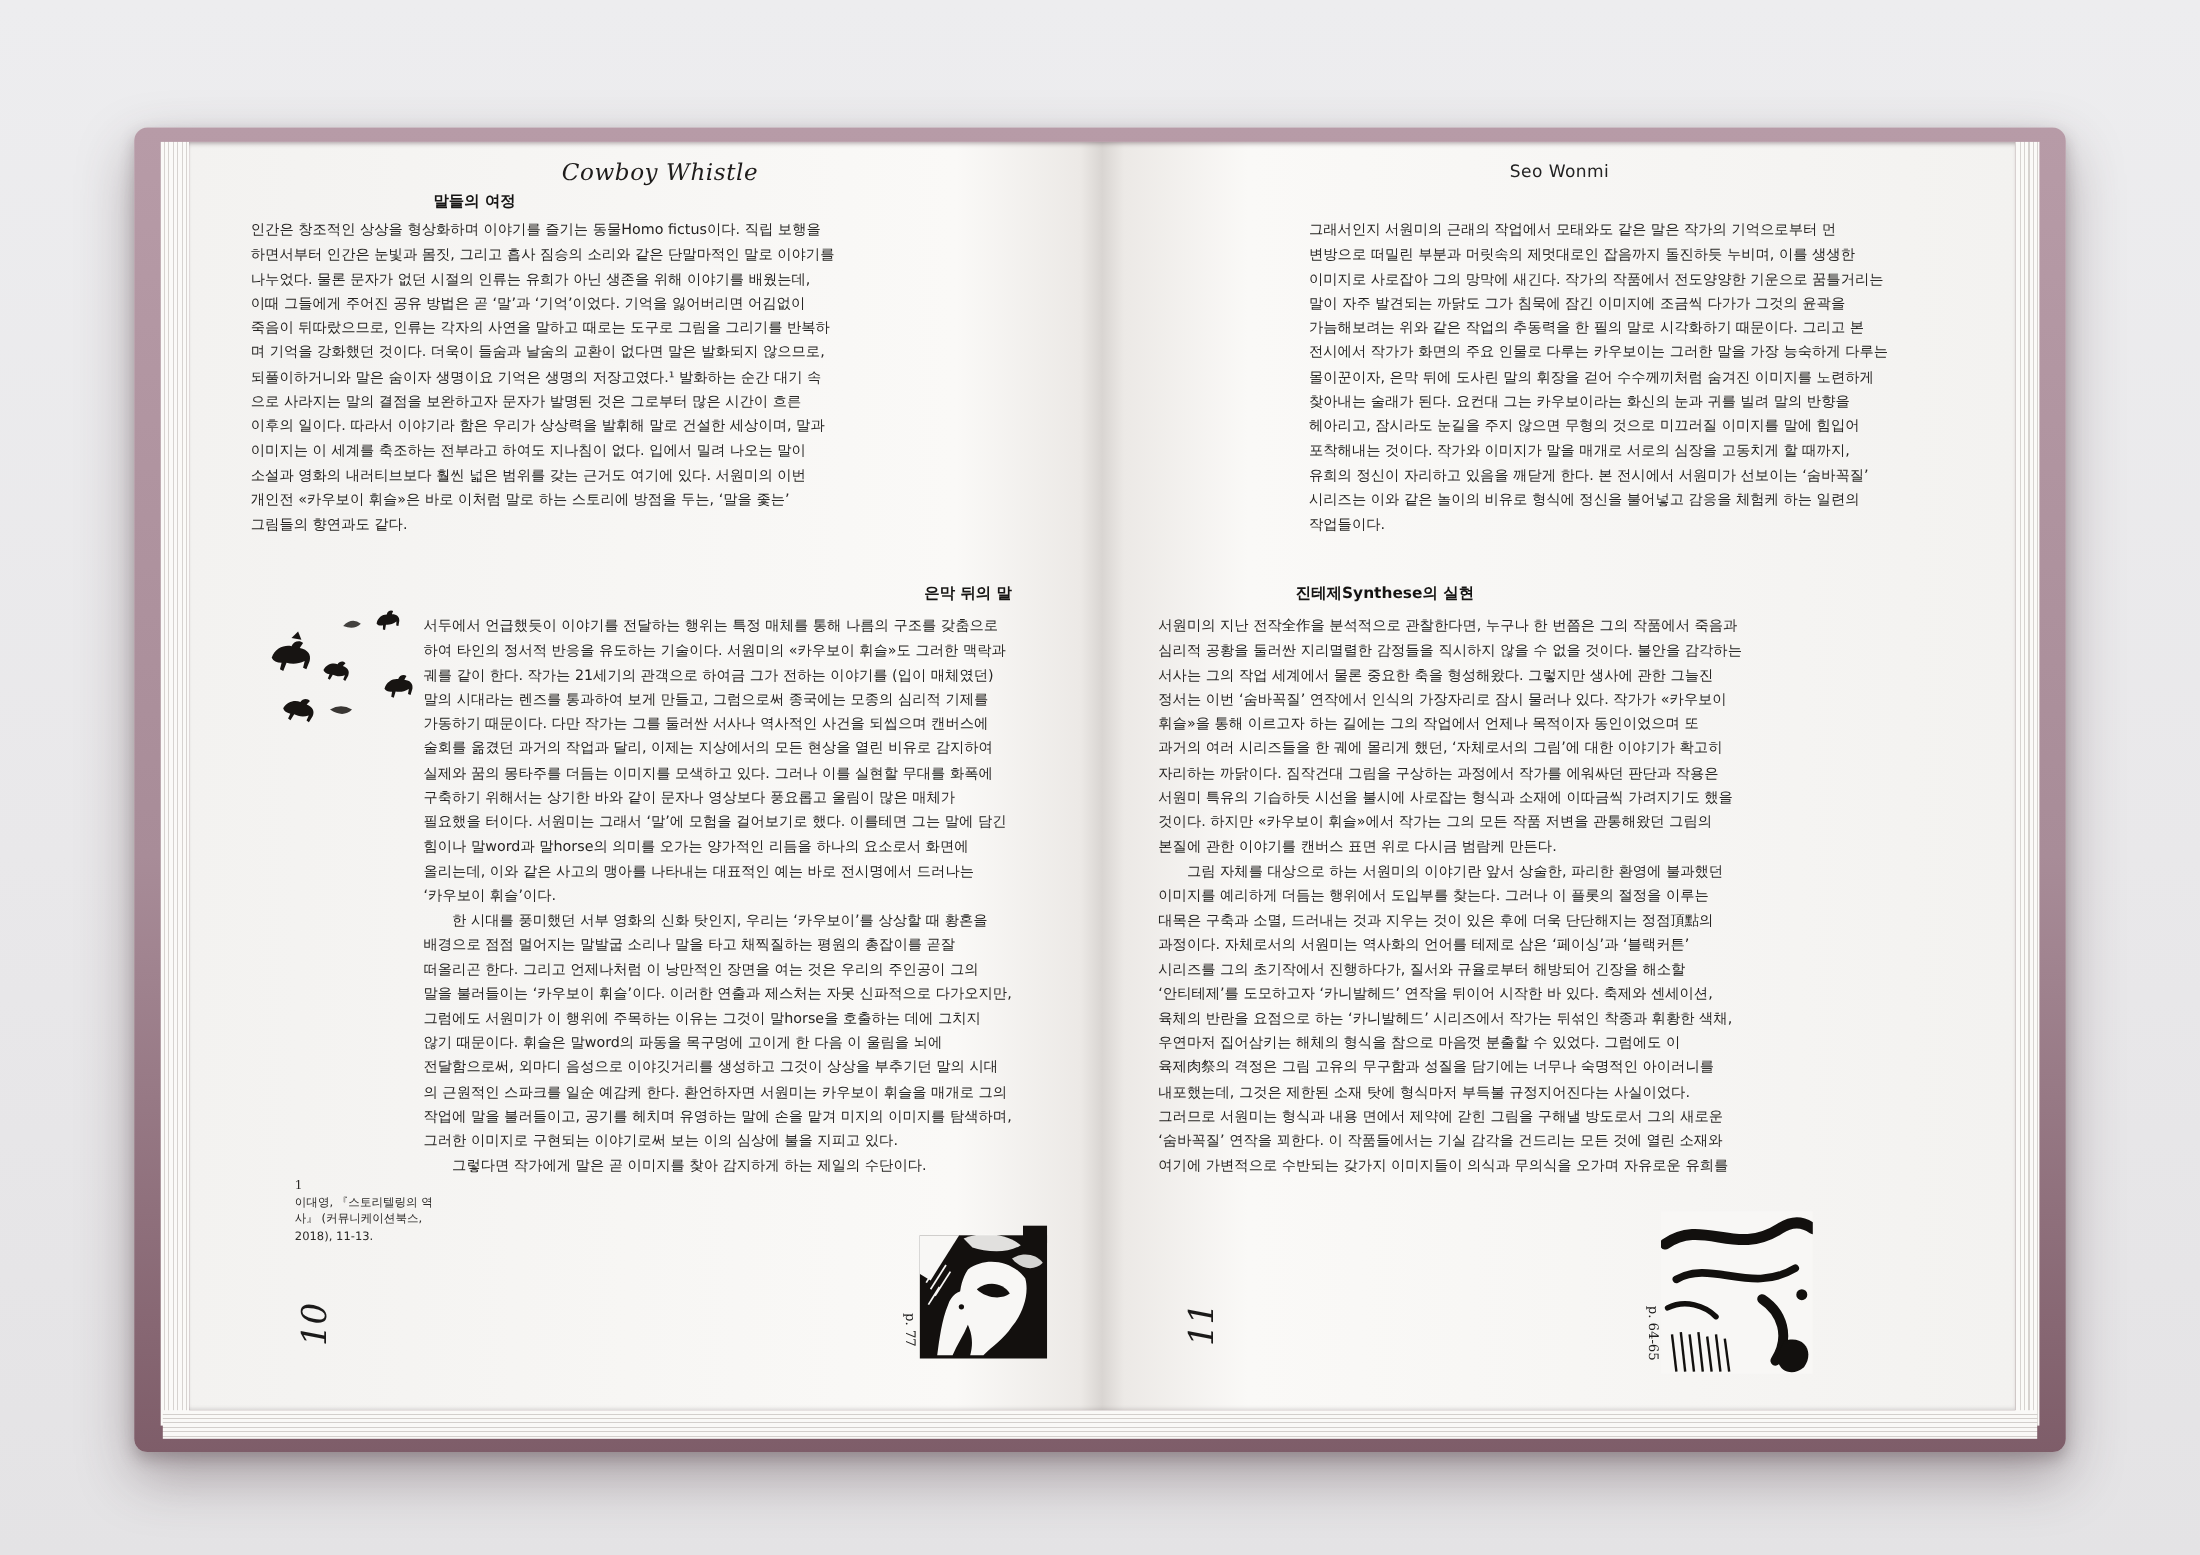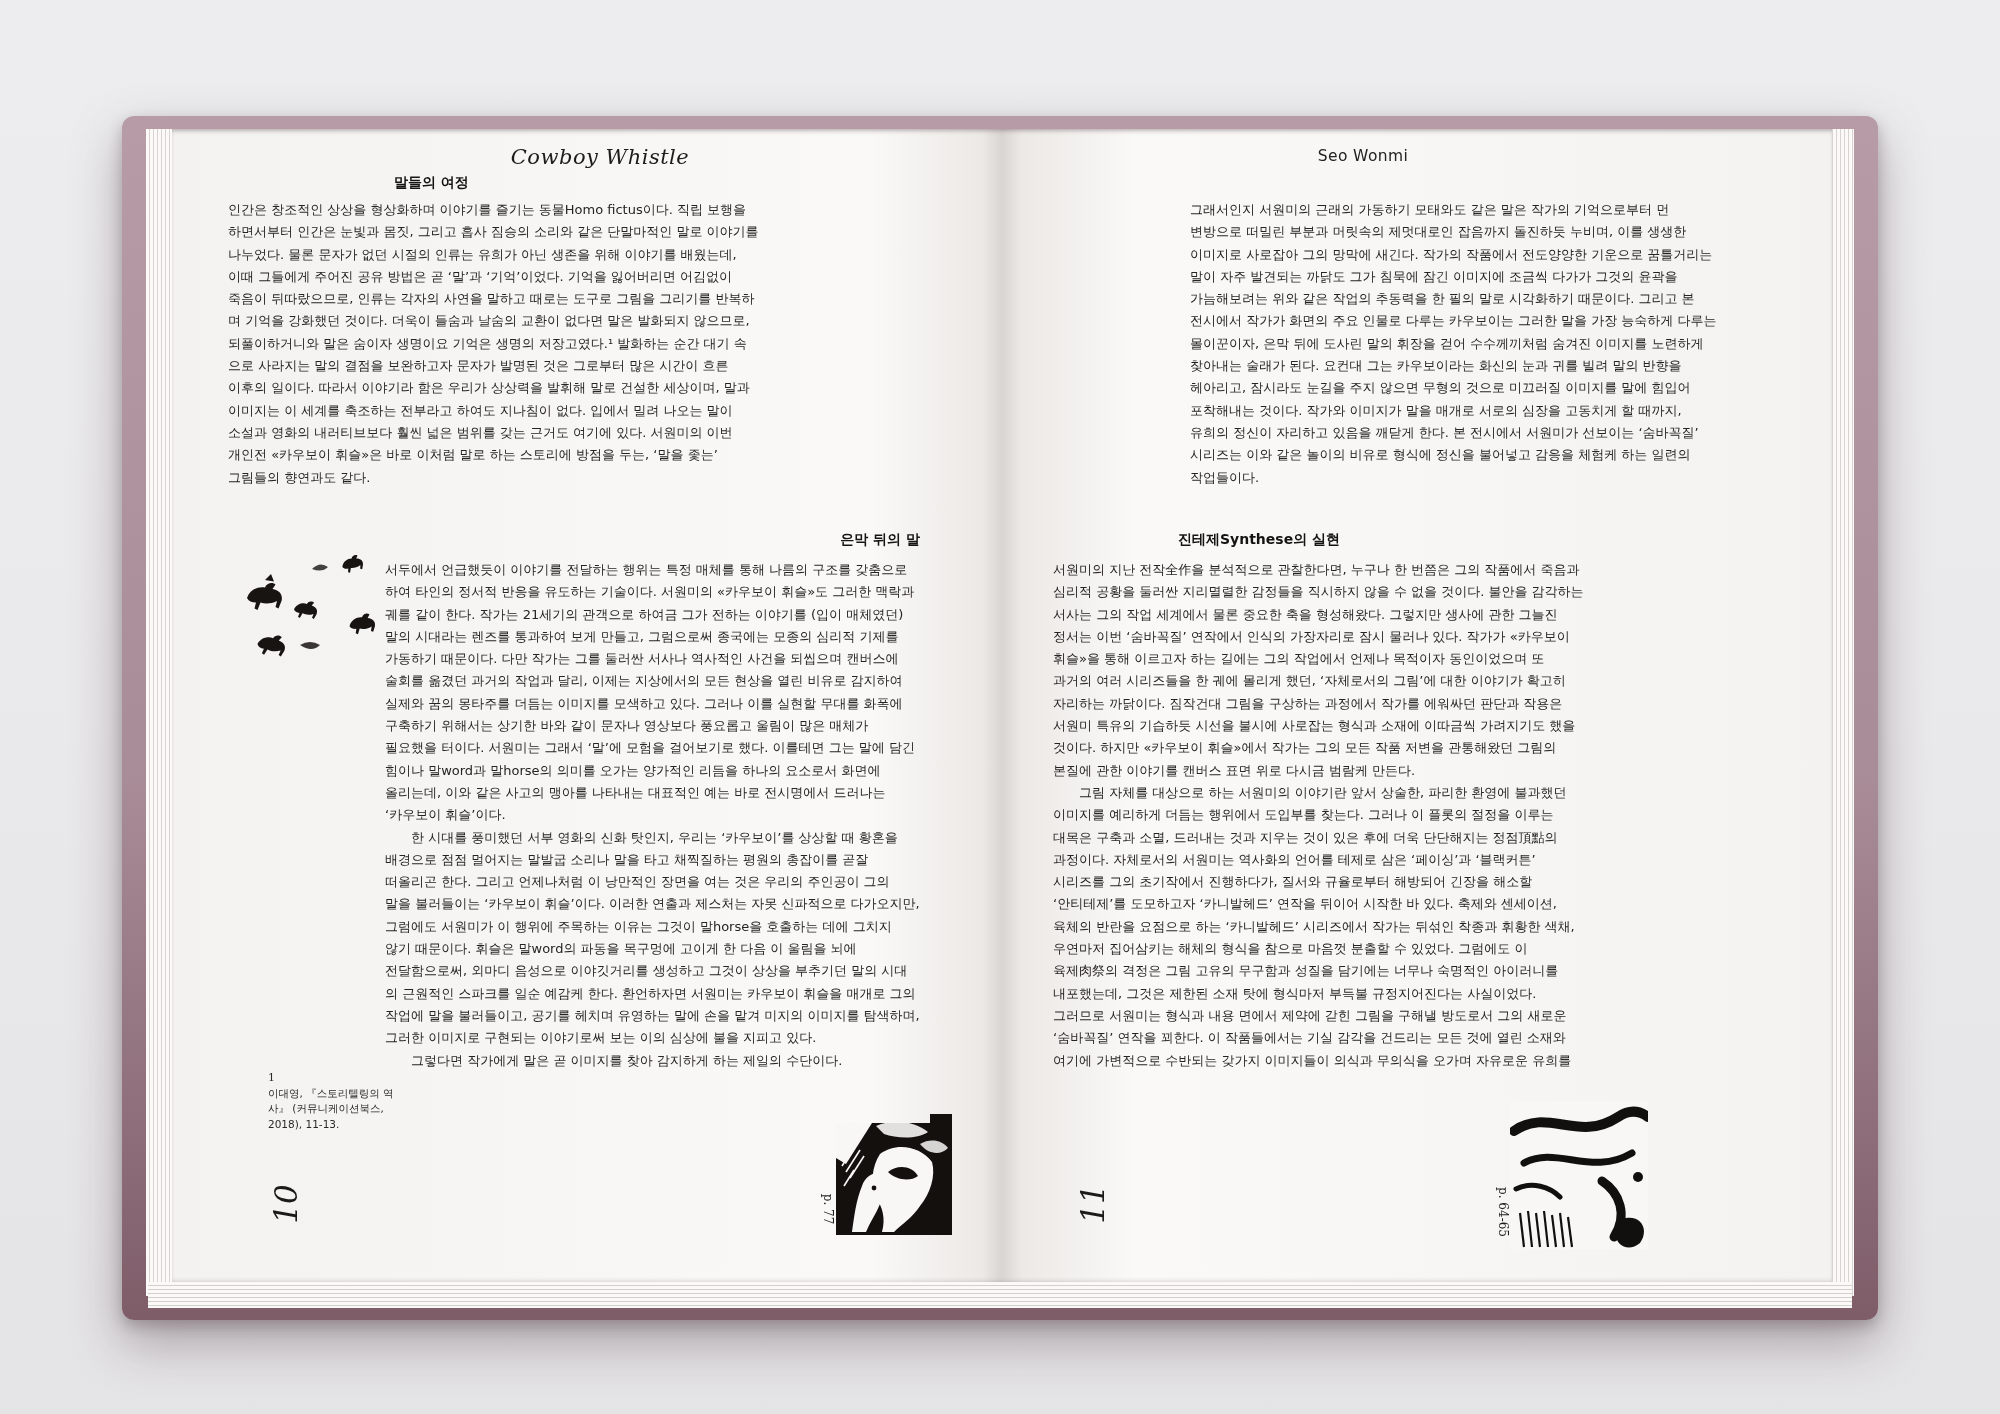--- a/index.html
+++ b/index.html
@@ -21,21 +21,21 @@
     background:repeating-linear-gradient(90deg,#d7d3d0 0 1px,#fbfaf8 1px 4px);}
   .edges-bottom{position:absolute;left:26px;right:26px;bottom:12px;height:26px;
     background:repeating-linear-gradient(180deg,#faf9f7 0 3px,#d3cfcc 3px 4px);}
   .spread{
     position:absolute;left:50px;top:13px;width:1660px;height:1153px;
     background:linear-gradient(90deg,#f3f2f0 0%,#faf9f7 42%,#ece9e6 48.8%,#d9d5d2 50%,#ece9e6 51.2%,#faf9f7 58%,#f3f2f0 100%);
     box-shadow:inset 0 4px 5px -3px rgba(95,75,82,.55), inset 0 -3px 4px -2px rgba(60,50,55,.18);
   }
   .hdr-script{position:absolute;font-family:"DejaVu Serif","Liberation Serif",serif;
     font-style:italic;font-size:21px;letter-spacing:.5px;color:#1e1c1b;text-align:center;}
-  .hdr-sans{position:absolute;font-size:15.5px;letter-spacing:.4px;color:#222;text-align:center;}
+  .hdr-sans{position:absolute;font-size:15.5px;letter-spacing:.4px;color:#222;text-align:right;}
   .sec-title{position:absolute;font-weight:bold;font-size:14px;color:#151413;white-space:pre;}
   .col{position:absolute;}
   .line{height:22.3px;line-height:22.3px;font-size:13px;white-space:pre;color:#262422;}
   .footnote{position:absolute;width:140px;font-size:10.5px;line-height:15.5px;color:#2a2826;}
   .footnote .fn-marker{font-family:"DejaVu Serif","Liberation Serif",serif;font-size:11px;display:block;}
   .pagenum{position:absolute;width:64px;height:40px;text-align:center;
     font-family:"DejaVu Serif","Liberation Serif",serif;font-style:italic;
     font-size:31px;color:#1b1a19;transform:rotate(-90deg);}
   .pagenum::after{content:"";}
   .figcap{position:absolute;font-family:"DejaVu Serif","Liberation Serif",serif;
@@ -154,21 +154,21 @@
         <circle cx="38" cy="74" r="2.4" fill="#13100e"></circle>
         <path d="M52 58 C62 50 76 52 82 62 C74 68 60 66 52 58 Z" fill="#13100e"></path>
         <path d="M84 30 C94 24 106 26 112 34 C104 42 92 40 84 30 Z" fill="#f8f7f5" opacity=".85"></path>
       </svg>
     </div>
     <div class="figcap" style="left:628px;top:1073px;width:56px;">p. 77</div>
 
     <div class="hdr-sans" style="left:1091px;top:18px;width:200px;">Seo Wonmi</div>
 
     <div class="col" style="left:1018px;top:70px;width:562px;">
-        <div class="line">그래서인지 서원미의 근래의 가동하기 모태와도 같은 말은 작가의 기억으로부터 먼</div>
+        <div class="line">그래서인지 서원미의 근래의 작업에서 모태와도 같은 말은 작가의 기억으로부터 먼</div>
         <div class="line">변방으로 떠밀린 부분과 머릿속의 제멋대로인 잡음까지 돌진하듯 누비며, 이를 생생한</div>
         <div class="line">이미지로 사로잡아 그의 망막에 새긴다. 작가의 작품에서 전도양양한 기운으로 꿈틀거리는</div>
         <div class="line">말이 자주 발견되는 까닭도 그가 침묵에 잠긴 이미지에 조금씩 다가가 그것의 윤곽을</div>
         <div class="line">가늠해보려는 위와 같은 작업의 추동력을 한 필의 말로 시각화하기 때문이다. 그리고 본</div>
         <div class="line">전시에서 작가가 화면의 주요 인물로 다루는 카우보이는 그러한 말을 가장 능숙하게 다루는</div>
         <div class="line">몰이꾼이자, 은막 뒤에 도사린 말의 휘장을 걷어 수수께끼처럼 숨겨진 이미지를 노련하게</div>
         <div class="line">찾아내는 술래가 된다. 요컨대 그는 카우보이라는 화신의 눈과 귀를 빌려 말의 반향을</div>
         <div class="line">헤아리고, 잠시라도 눈길을 주지 않으면 무형의 것으로 미끄러질 이미지를 말에 힘입어</div>
         <div class="line">포착해내는 것이다. 작가와 이미지가 말을 매개로 서로의 심장을 고동치게 할 때까지,</div>
         <div class="line">유희의 정신이 자리하고 있음을 깨닫게 한다. 본 전시에서 서원미가 선보이는 ‘숨바꼭질’</div>

